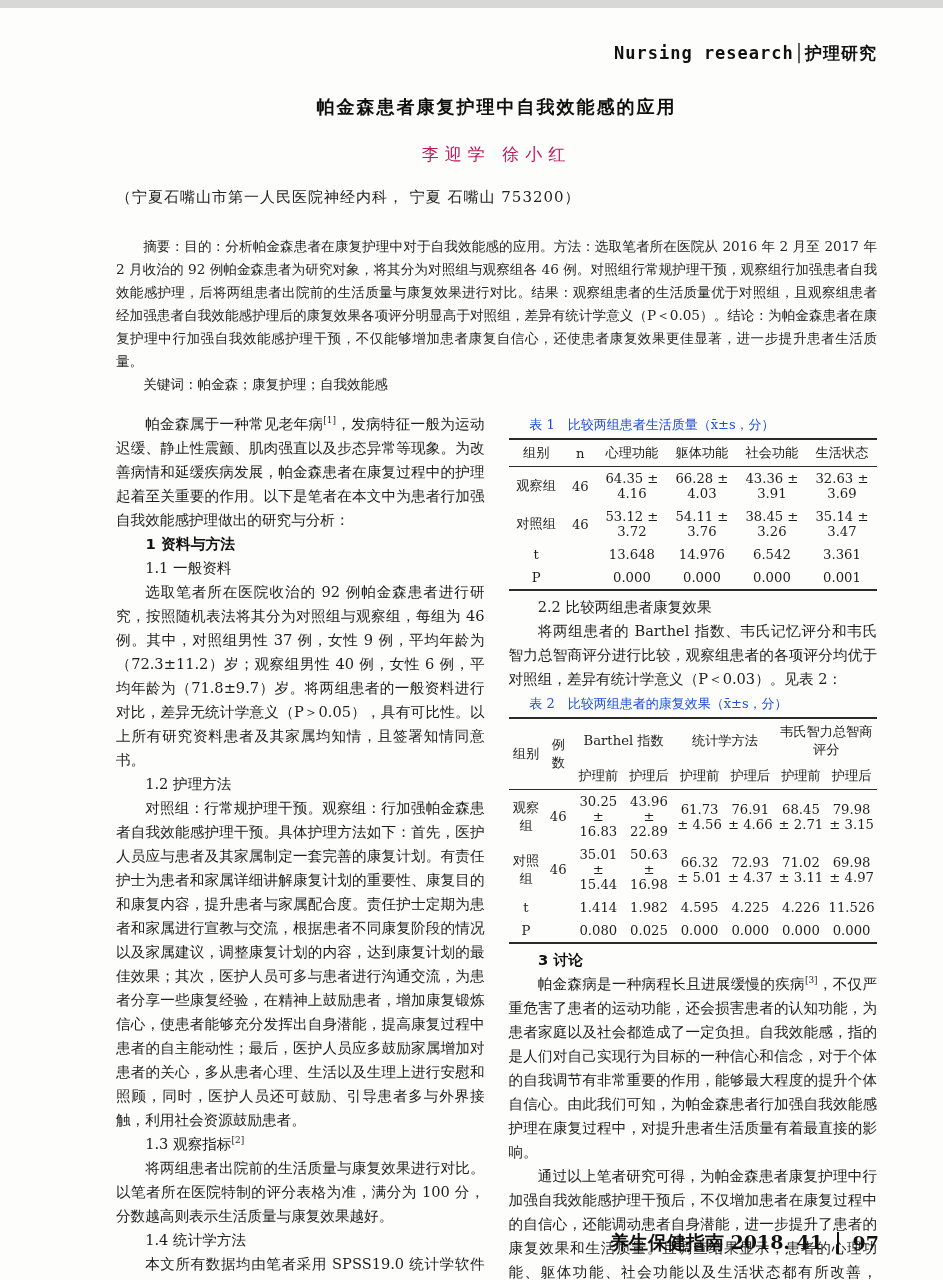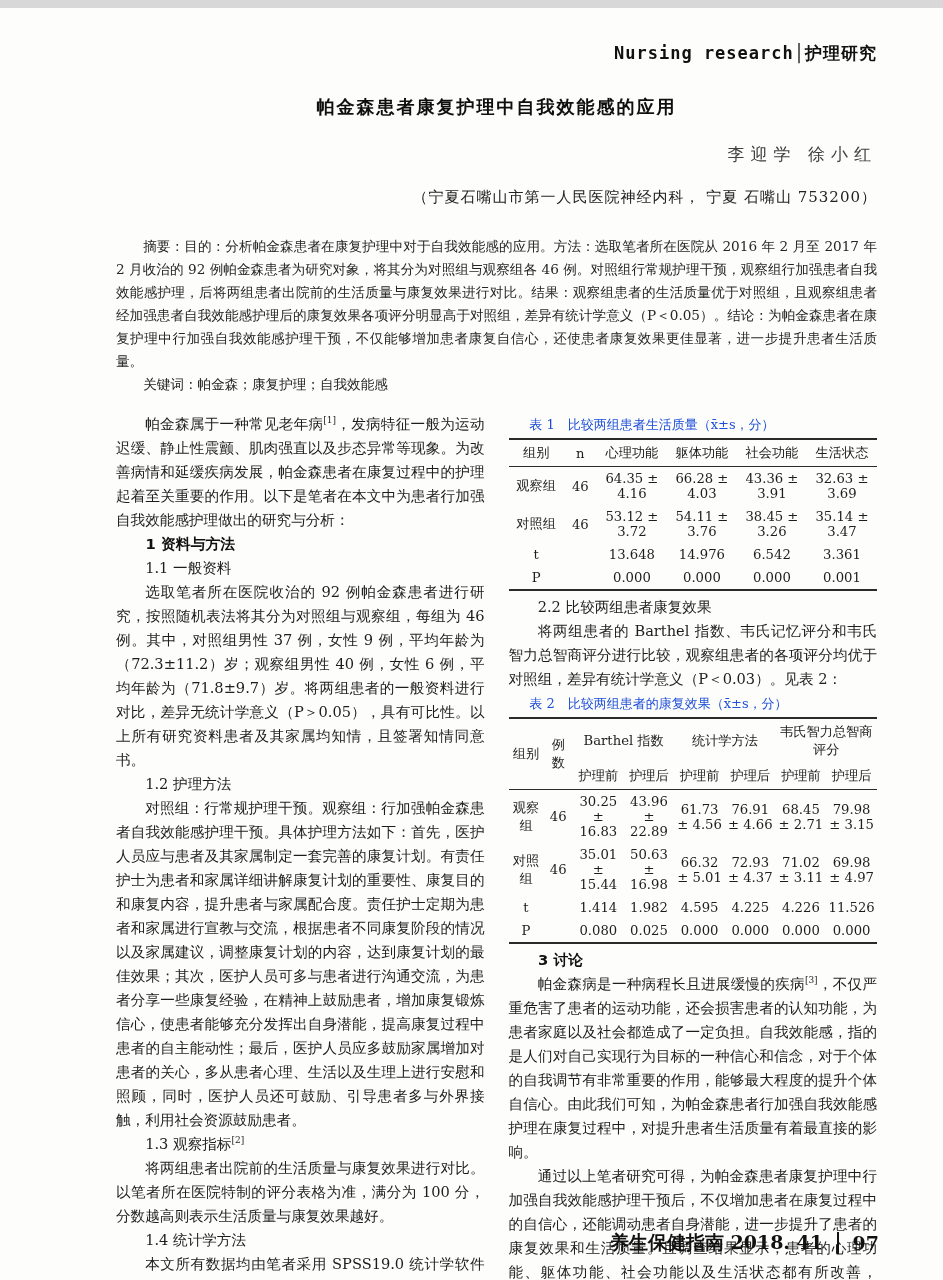--- a/index.html
+++ b/index.html
@@ -25,28 +25,28 @@
   .paper-title {
     margin-top:30px;
     text-align:center;
     font-size:18px;
     font-weight:bold;
     letter-spacing:2px;
     color:#0f0f0f;
   }
   .authors {
     margin-top:24px;
-    text-align:right;
+    text-align:center;
     font-size:17px;
     letter-spacing:6px;
-    color:#404040;
+    color:#be185d;
   }
   .affiliation {
     margin-top:22px;
-    text-align:right;
+    text-align:left;
     font-size:15px;
     letter-spacing:1px;
     color:#222;
   }
   .abstract-block {
     margin-top:28px;
     font-size:13.6px;
     line-height:23px;
     text-align:justify;
     color:#252525;

